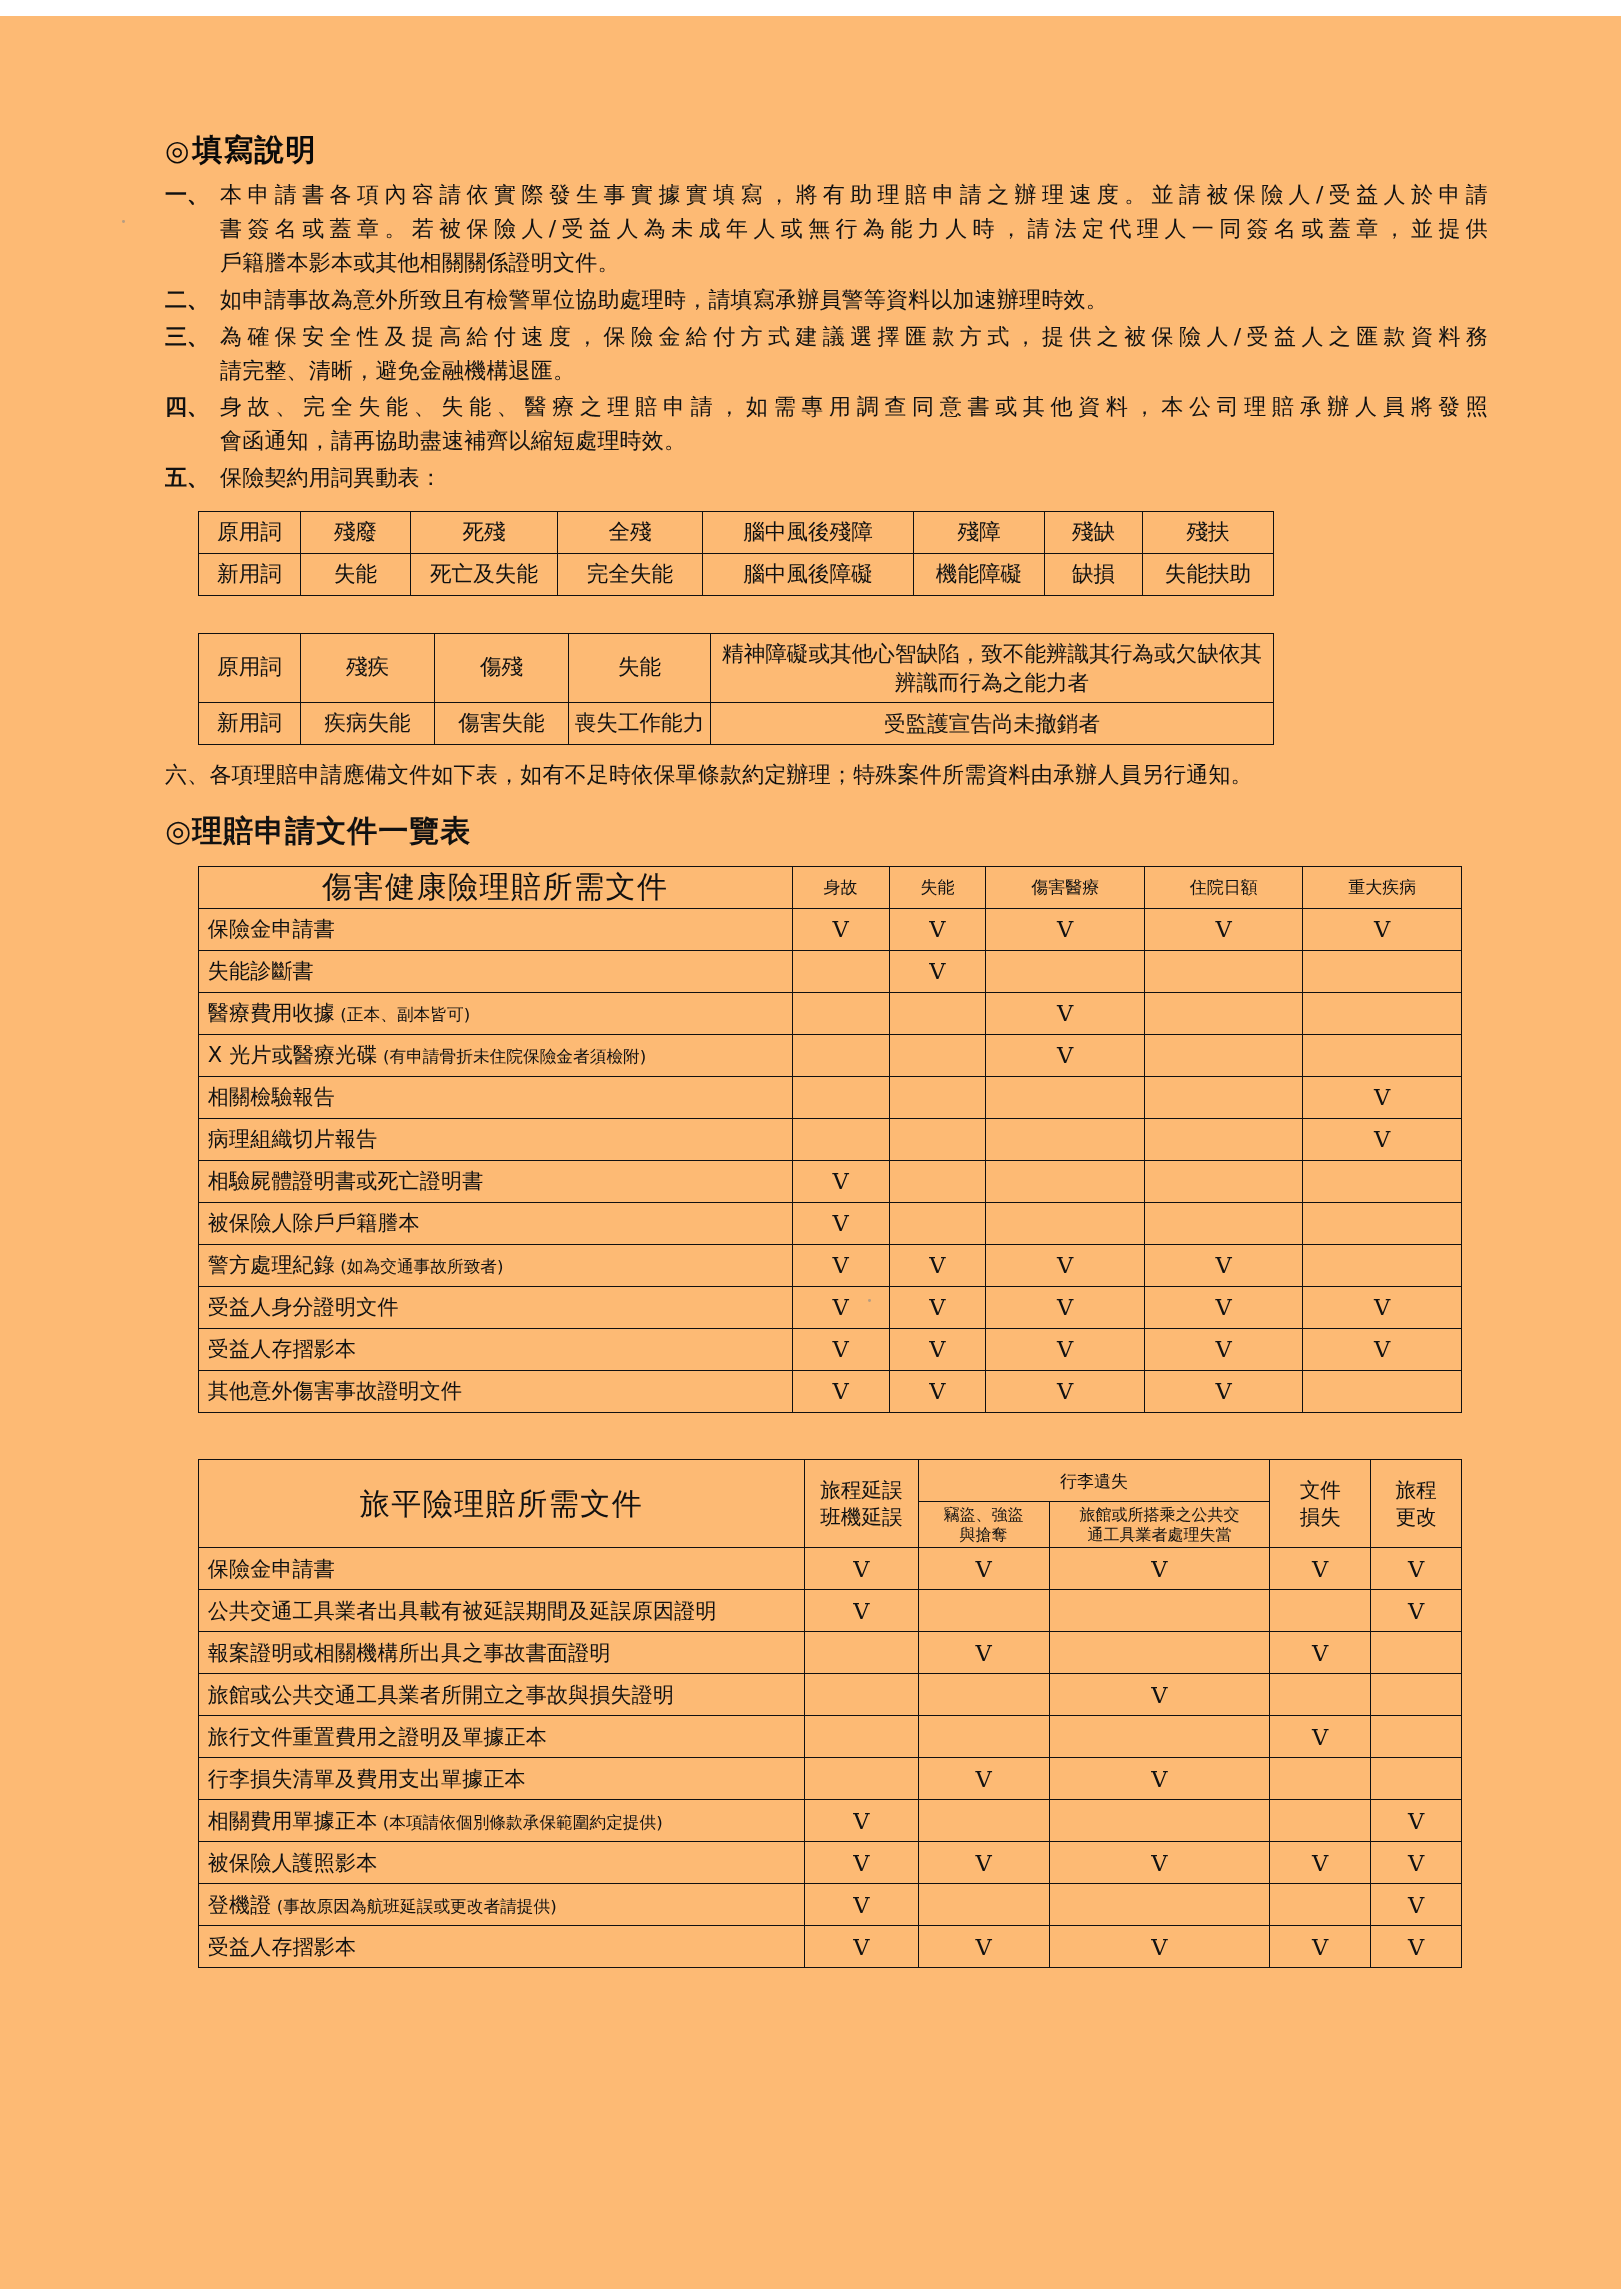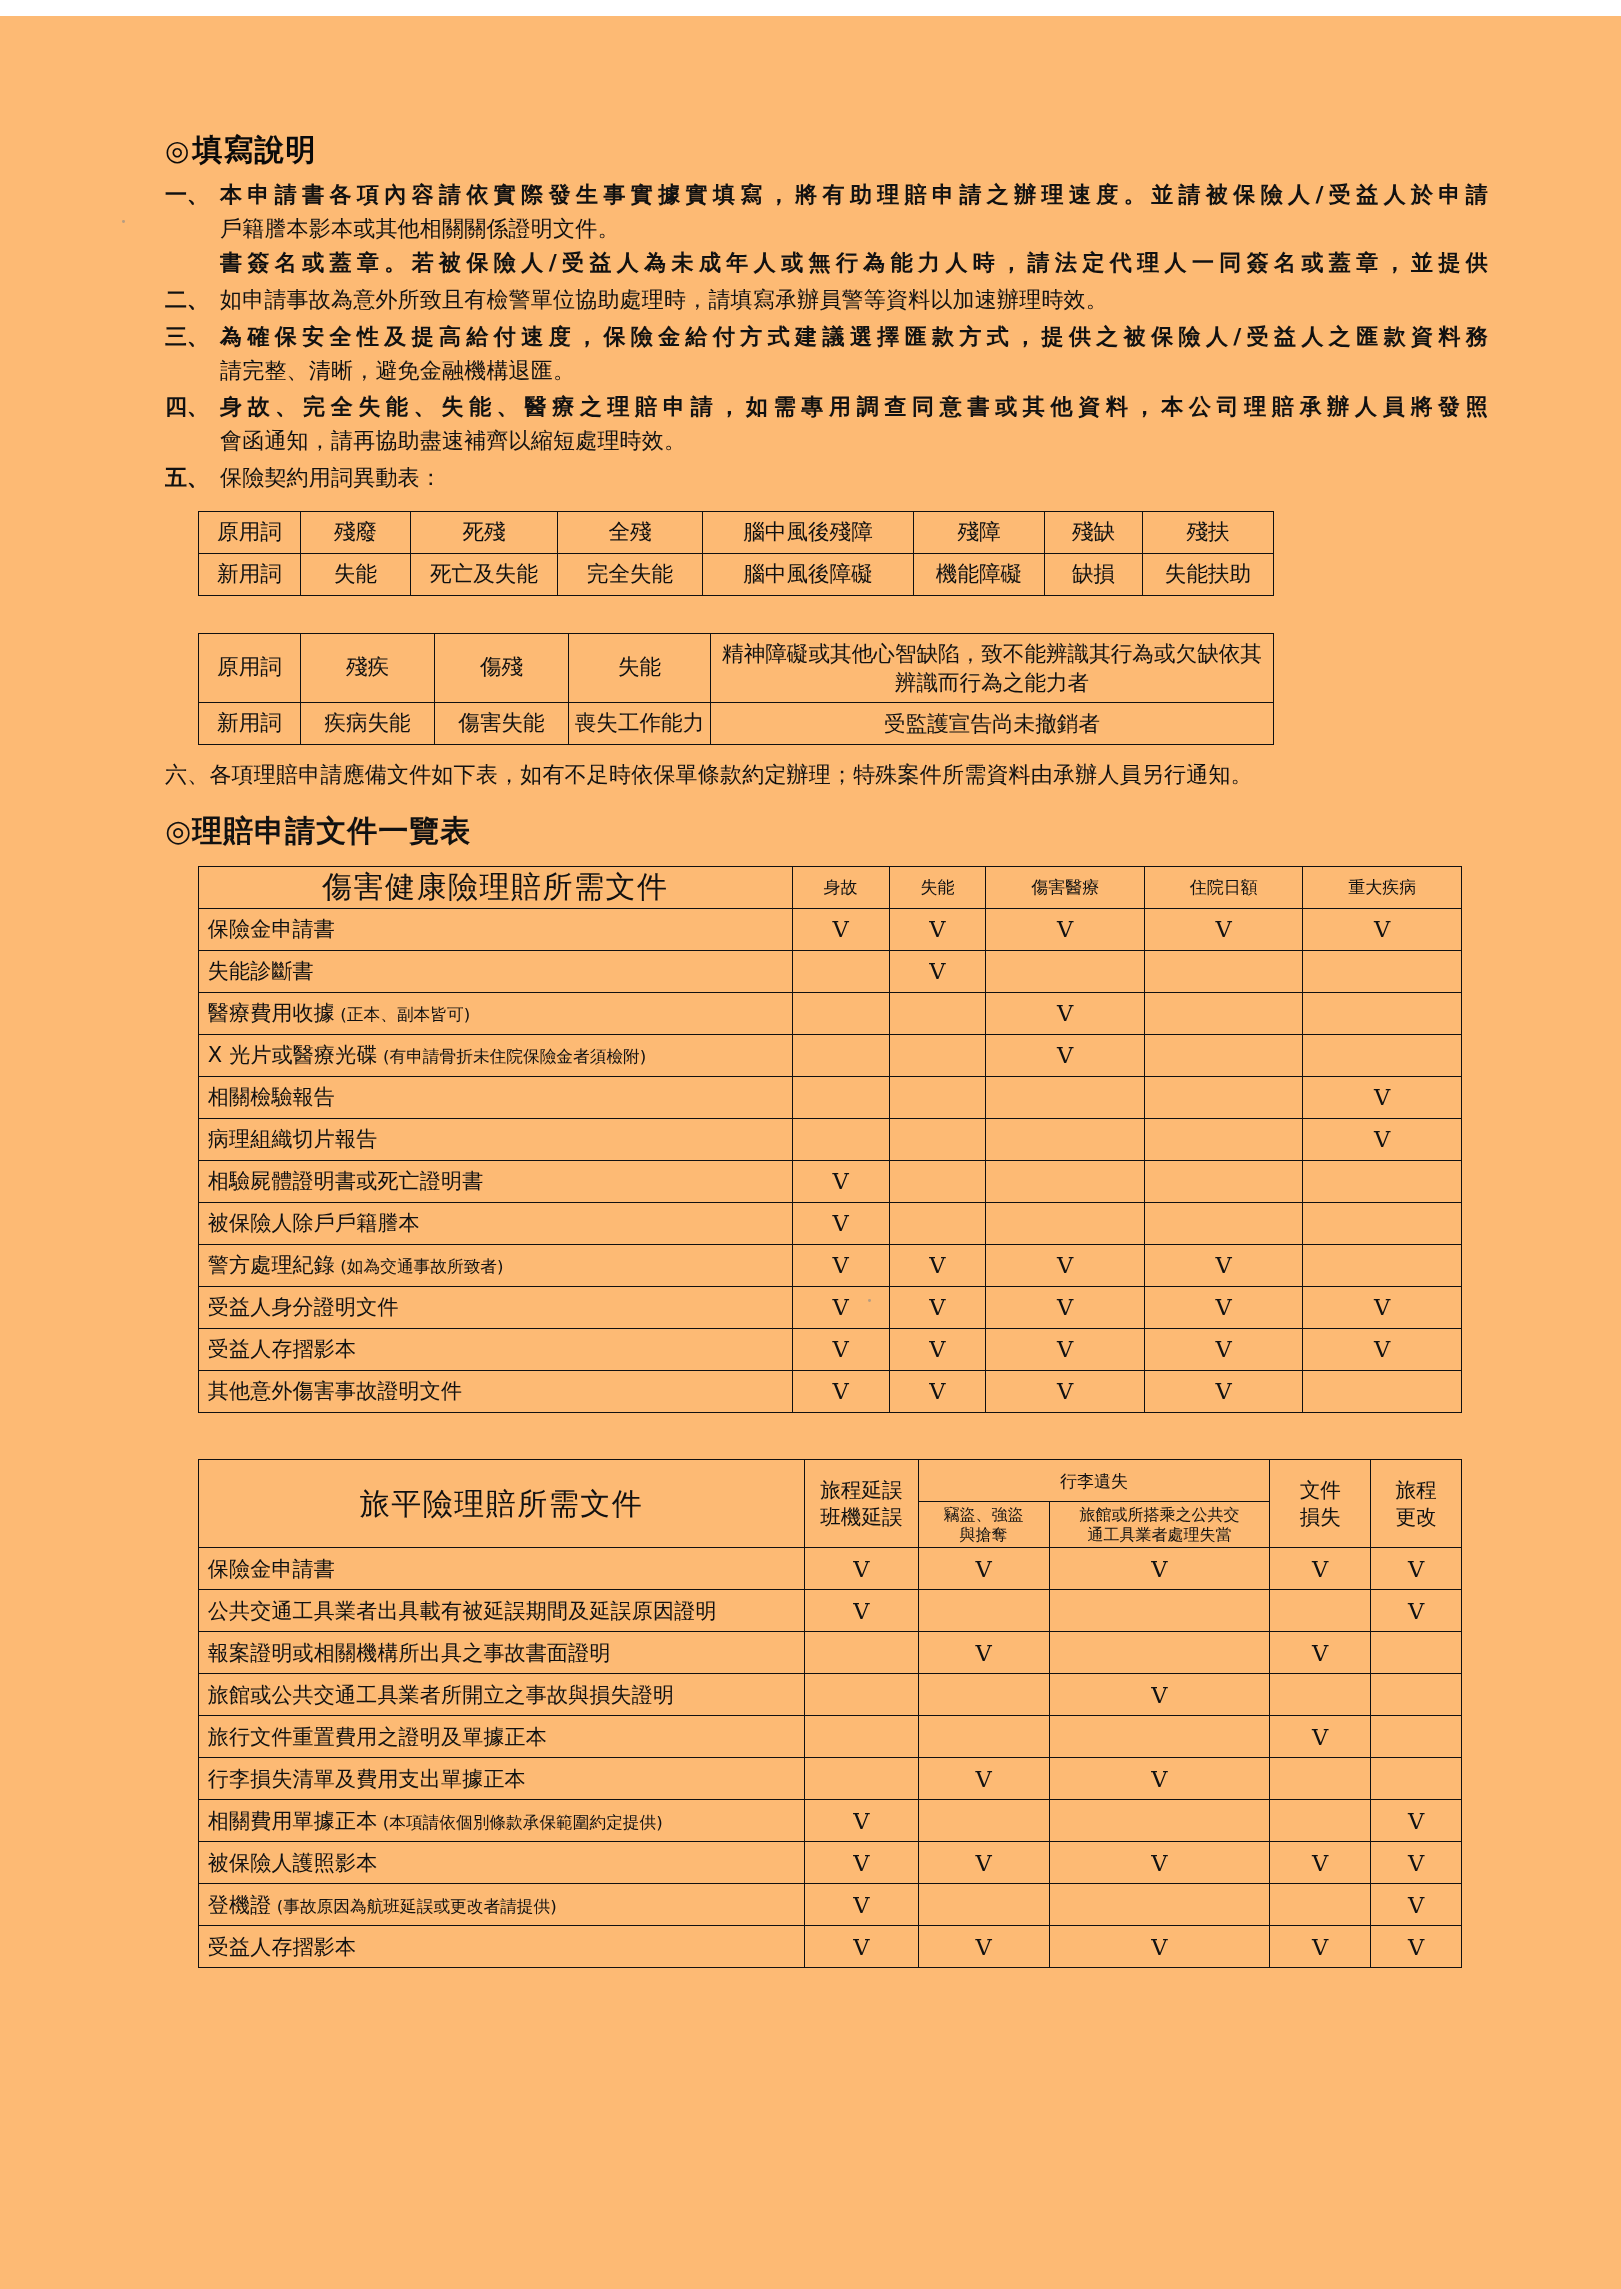--- a/index.html
+++ b/index.html
@@ -68,21 +68,20 @@
     flex: 1 1 auto;
     font-size: 22px;
     line-height: 34px;
     text-align: justify;
     letter-spacing: 0.2px;
   }
   .inst-body .ln { display: block; }
   .inst-body .ln.just {
     text-align: justify;
     text-align-last: justify;
-    font-weight: bold;
   }
 
   
   .term-table {
     border-collapse: collapse;
     margin: 15.7px 0 0 33px;
     table-layout: fixed;
   }
   .term-table td {
     border: 1.6px solid #111;
@@ -189,22 +188,22 @@
 
     <div class="section-heading">
       <span class="ring">◎</span><span>填寫說明</span>
     </div>
 
     <ul class="inst-list">
       <li class="inst-item">
         <span class="inst-num">一、</span>
         <span class="inst-body">
           <span class="ln just">本申請書各項內容請依實際發生事實據實填寫，將有助理賠申請之辦理速度。並請被保險人/受益人於申請</span>
+          <span class="ln just">書簽名或蓋章。若被保險人/受益人為未成年人或無行為能力人時，請法定代理人一同簽名或蓋章，並提供</span>
           <span class="ln">戶籍謄本影本或其他相關關係證明文件。</span>
-          <span class="ln just">書簽名或蓋章。若被保險人/受益人為未成年人或無行為能力人時，請法定代理人一同簽名或蓋章，並提供</span>
         </span>
       </li>
       <li class="inst-item">
         <span class="inst-num">二、</span>
         <span class="inst-body">
           <span class="ln">如申請事故為意外所致且有檢警單位協助處理時，請填寫承辦員警等資料以加速辦理時效。</span>
         </span>
       </li>
       <li class="inst-item">
         <span class="inst-num">三、</span>

